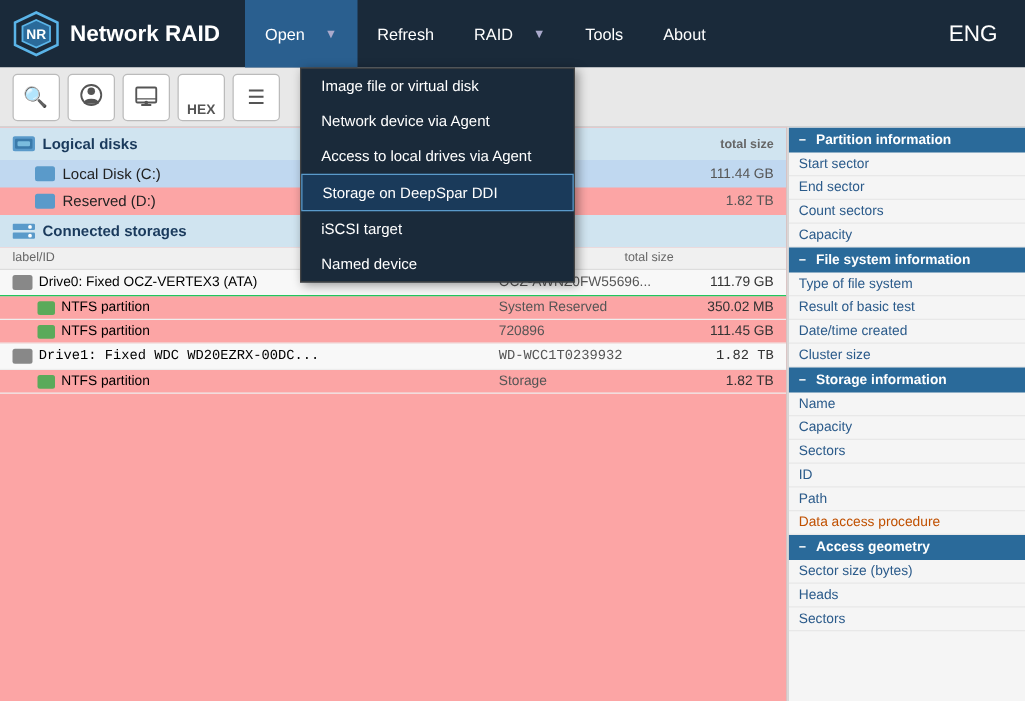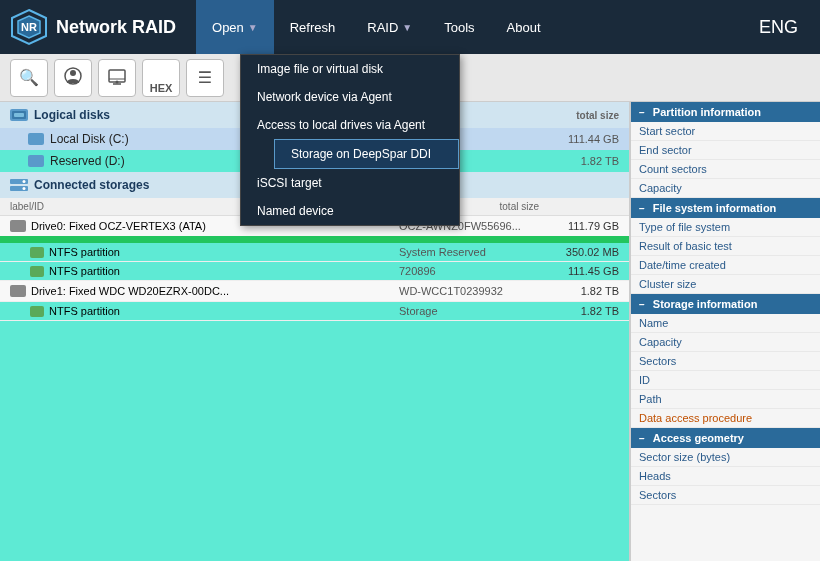--- a/index.html
+++ b/index.html
@@ -39,21 +39,21 @@
     }
     .nav-item {
       padding: 0 16px;
       height: 54px;
       display: flex;
       align-items: center;
       color: white;
       cursor: pointer;
       font-size: 13px;
       position: relative;
-      gap: 4px;
+      gap: 16px;
     }
     .nav-item.active { background: #2a5f8f; }
     .nav-arrow {
       font-size: 10px;
       color: #aac;
     }
     .nav-right {
       margin-left: auto;
       color: white;
       font-size: 18px;
@@ -86,21 +86,21 @@
 
     
     .main-content {
       display: flex;
       height: calc(561px - 54px - 48px);
     }
 
     
     .left-panel {
       flex: 1;
-      background: #5eead4;
+      background: #fca5a5;
       border-right: 1px solid #ccc;
       overflow-y: auto;
     }
 
     .section-header {
       background: #d0e4f0;
       padding: 6px 10px;
       font-weight: bold;
       font-size: 12px;
       color: #1a3a5c;
@@ -170,21 +170,20 @@
       padding: 7px 16px;
       color: white;
       cursor: pointer;
       font-size: 12px;
       white-space: nowrap;
     }
     .dropdown-item.highlighted {
       background: #1a3a5a;
       border: 1px solid #5a9aca;
       color: white;
-      margin-left: 33px;
     }
     .icon-hex { font-size: 11px; font-weight: bold; color: #555; margin-top: 20px; }
     .ntfs-icon {
       display: inline-block;
       width: 14px;
       height: 11px;
       background: #5aaa5a;
       border-radius: 2px;
       flex-shrink: 0;
     }
@@ -306,21 +305,21 @@
       </svg>
       <span>Connected storages</span>
     </div>
 
     <div style="display:grid; grid-template-columns:1fr 140px 80px 80px; background:#f0f0f0; border-bottom:1px solid #ddd; padding:3px 10px; font-size:10px; color:#666;">
       <span>label/ID</span>
       <span>start sector</span>
       <span style="text-align:right;">total size</span>
     </div>
 
-    <div style="display:grid; grid-template-columns:1fr 140px 80px; padding:4px 10px; align-items:center; font-size:11px; border-bottom:7px solid #22c55e; background:#f8f8f8; cursor:pointer;">
+    <div style="display:grid; grid-template-columns:1fr 140px 80px; padding:4px 10px; align-items:center; font-size:11px; border-bottom:1px solid #22c55e; background:#f8f8f8; cursor:pointer;">
       <div style="display:flex; align-items:center; gap:5px;">
         <span class="disk-icon"></span>
         <span>Drive0: Fixed OCZ-VERTEX3 (ATA)</span>
       </div>
       <span style="color:#555;">OCZ-AWNZ0FW55696...</span>
       <span style="text-align:right; color:#333;">111.79 GB</span>
     </div>
 
     <div style="display:grid; grid-template-columns:1fr 140px 80px; padding:3px 10px 3px 30px; align-items:center; font-size:11px; border-bottom:1px solid #eee; cursor:pointer;">
       <div style="display:flex; align-items:center; gap:5px;">
@@ -333,21 +332,21 @@
 
     <div style="display:grid; grid-template-columns:1fr 140px 80px; padding:3px 10px 3px 30px; align-items:center; font-size:11px; border-bottom:1px solid #eee; cursor:pointer;">
       <div style="display:flex; align-items:center; gap:5px;">
         <span class="ntfs-icon"></span>
         <span>NTFS partition</span>
       </div>
       <span style="color:#555;">720896</span>
       <span style="text-align:right; color:#333;">111.45 GB</span>
     </div>
 
-    <div style="display:grid; grid-template-columns:1fr 140px 80px; padding:4px 10px; align-items:center; font-size:11px; border-bottom:1px solid #eee; background:#f8f8f8; cursor:pointer;">
+    <div style="display:grid; grid-template-columns:1fr 140px 80px; padding:4px 10px; align-items:center; font-size:11px; border-bottom:1px solid #eee; background:#f8f8f8; cursor:pointer;font-family:Liberation Mono, monospace;">
       <div style="display:flex; align-items:center; gap:5px;">
         <span class="disk-icon"></span>
         <span>Drive1: Fixed WDC WD20EZRX-00DC...</span>
       </div>
       <span style="color:#555;">WD-WCC1T0239932</span>
       <span style="text-align:right; color:#333;">1.82 TB</span>
     </div>
 
     <div style="display:grid; grid-template-columns:1fr 140px 80px; padding:3px 10px 3px 30px; align-items:center; font-size:11px; border-bottom:1px solid #eee; cursor:pointer;">
       <div style="display:flex; align-items:center; gap:5px;">

